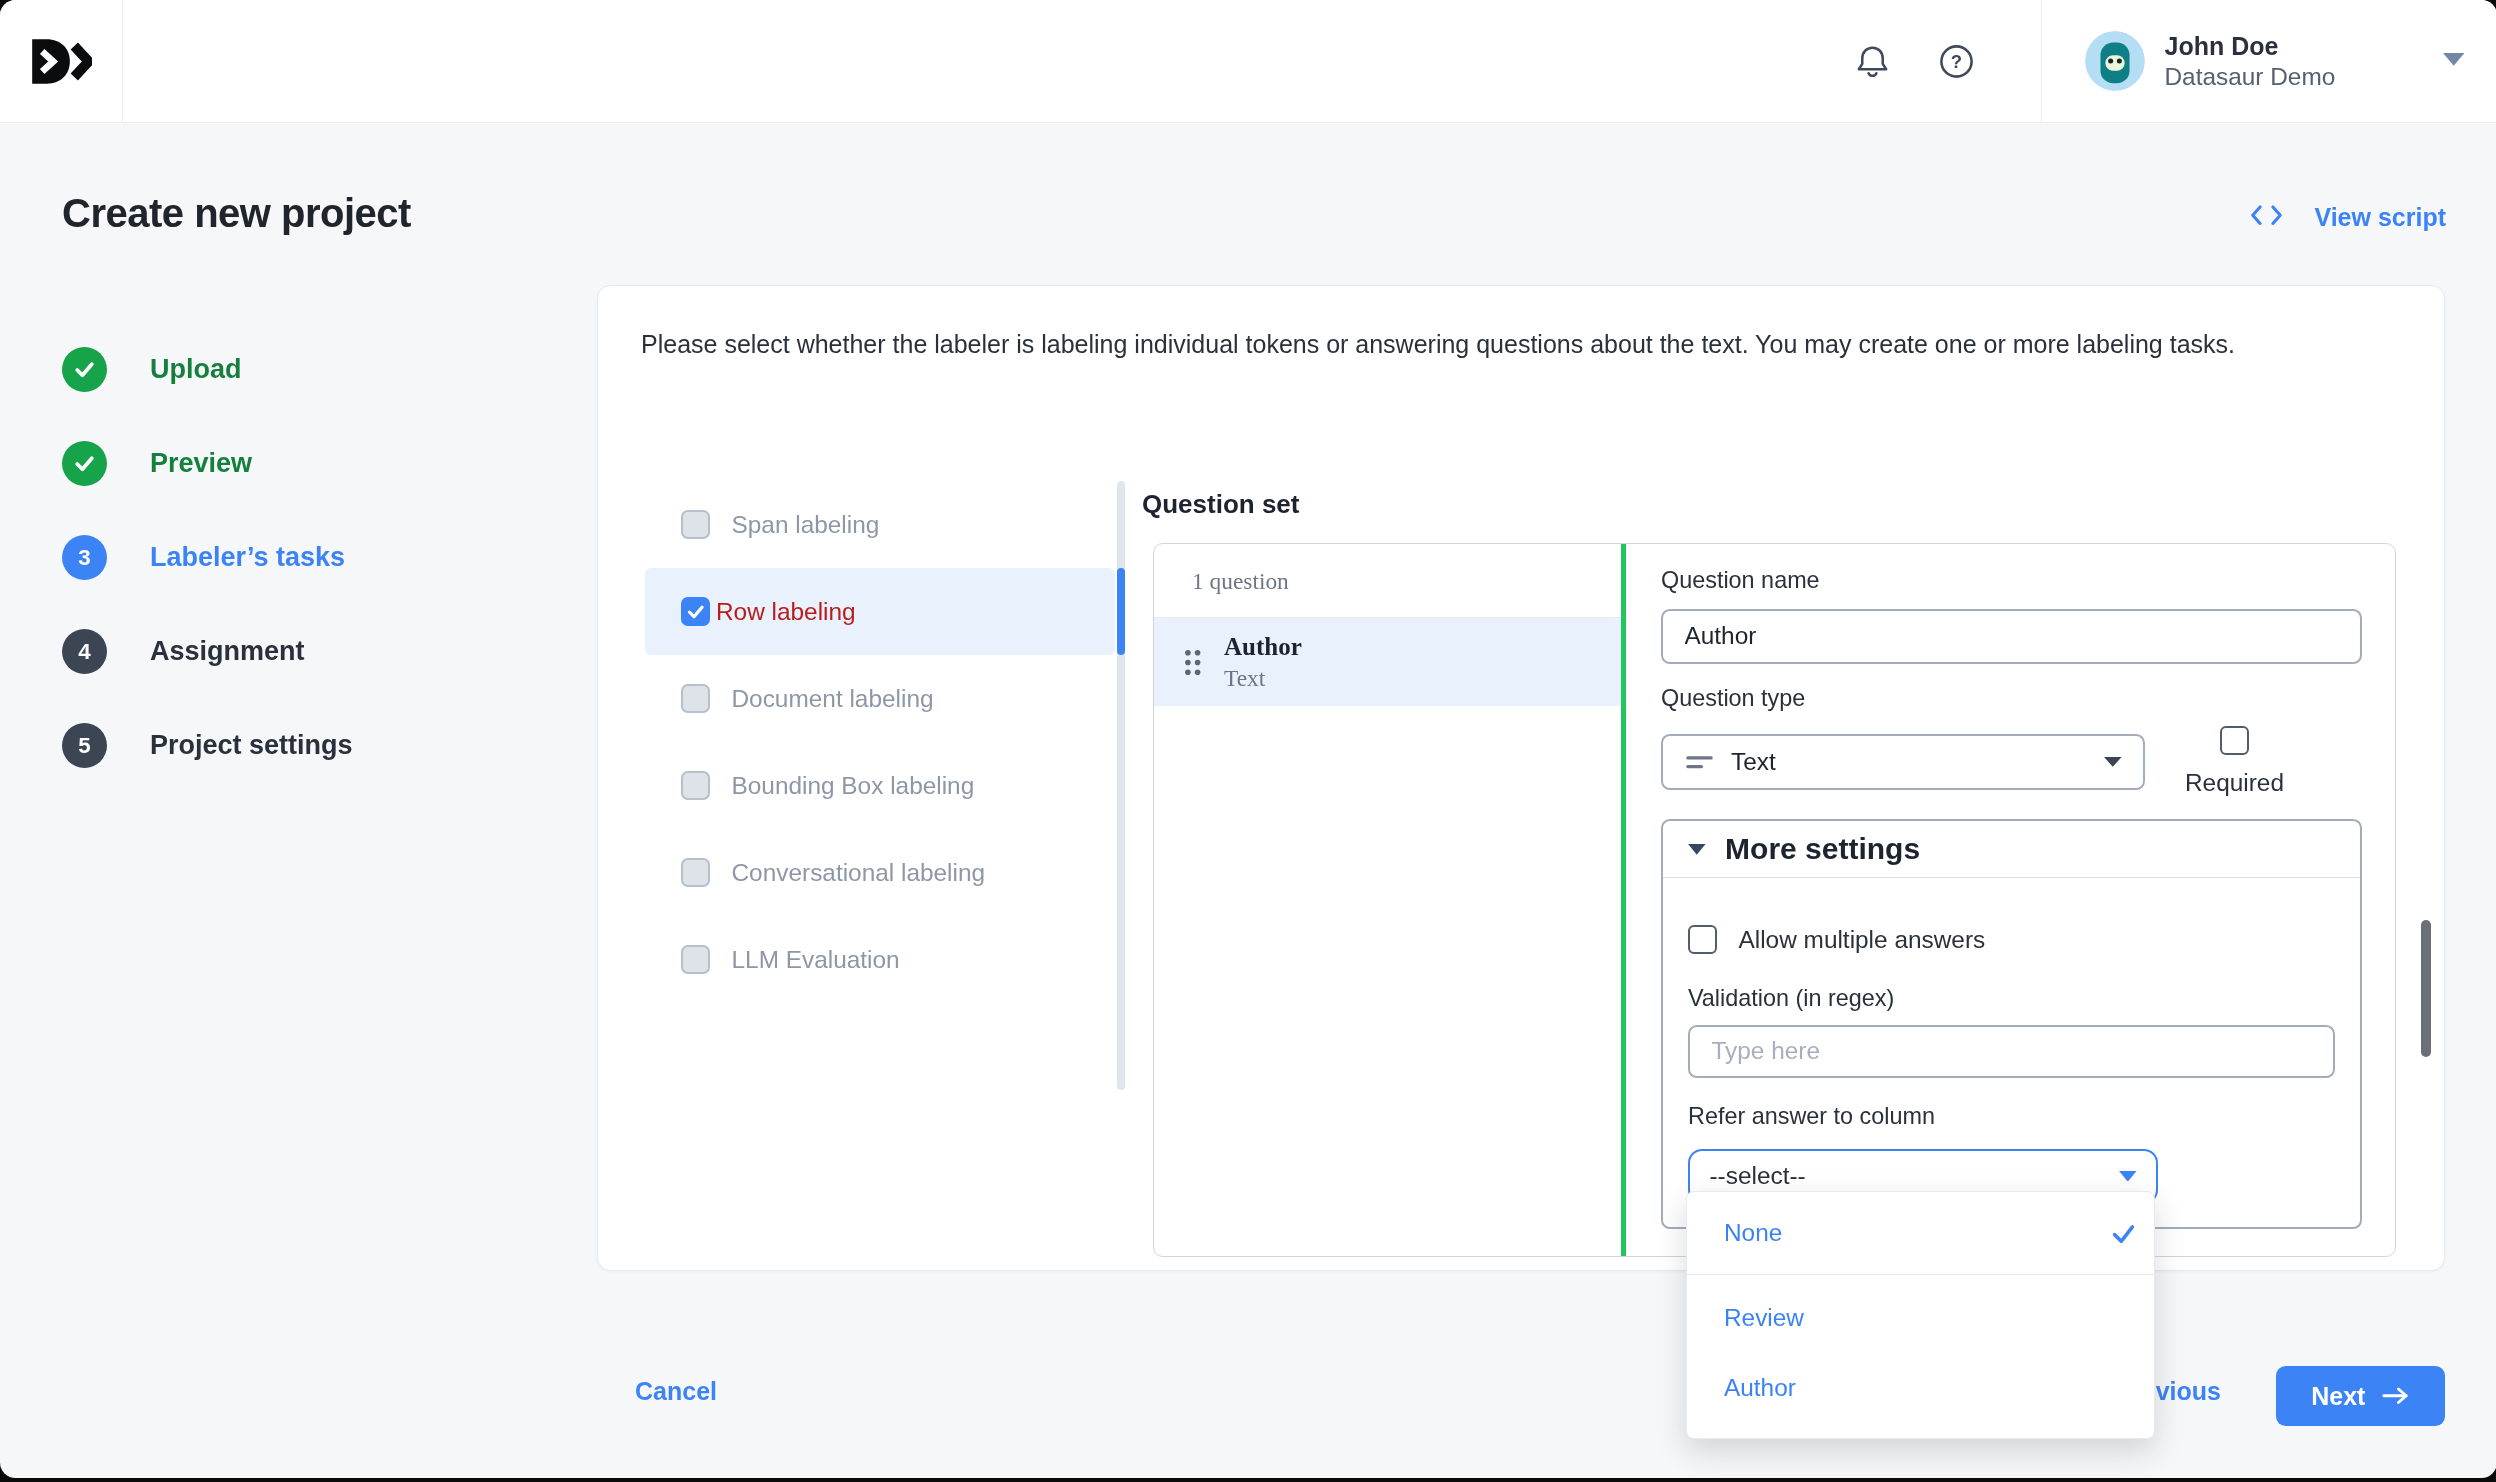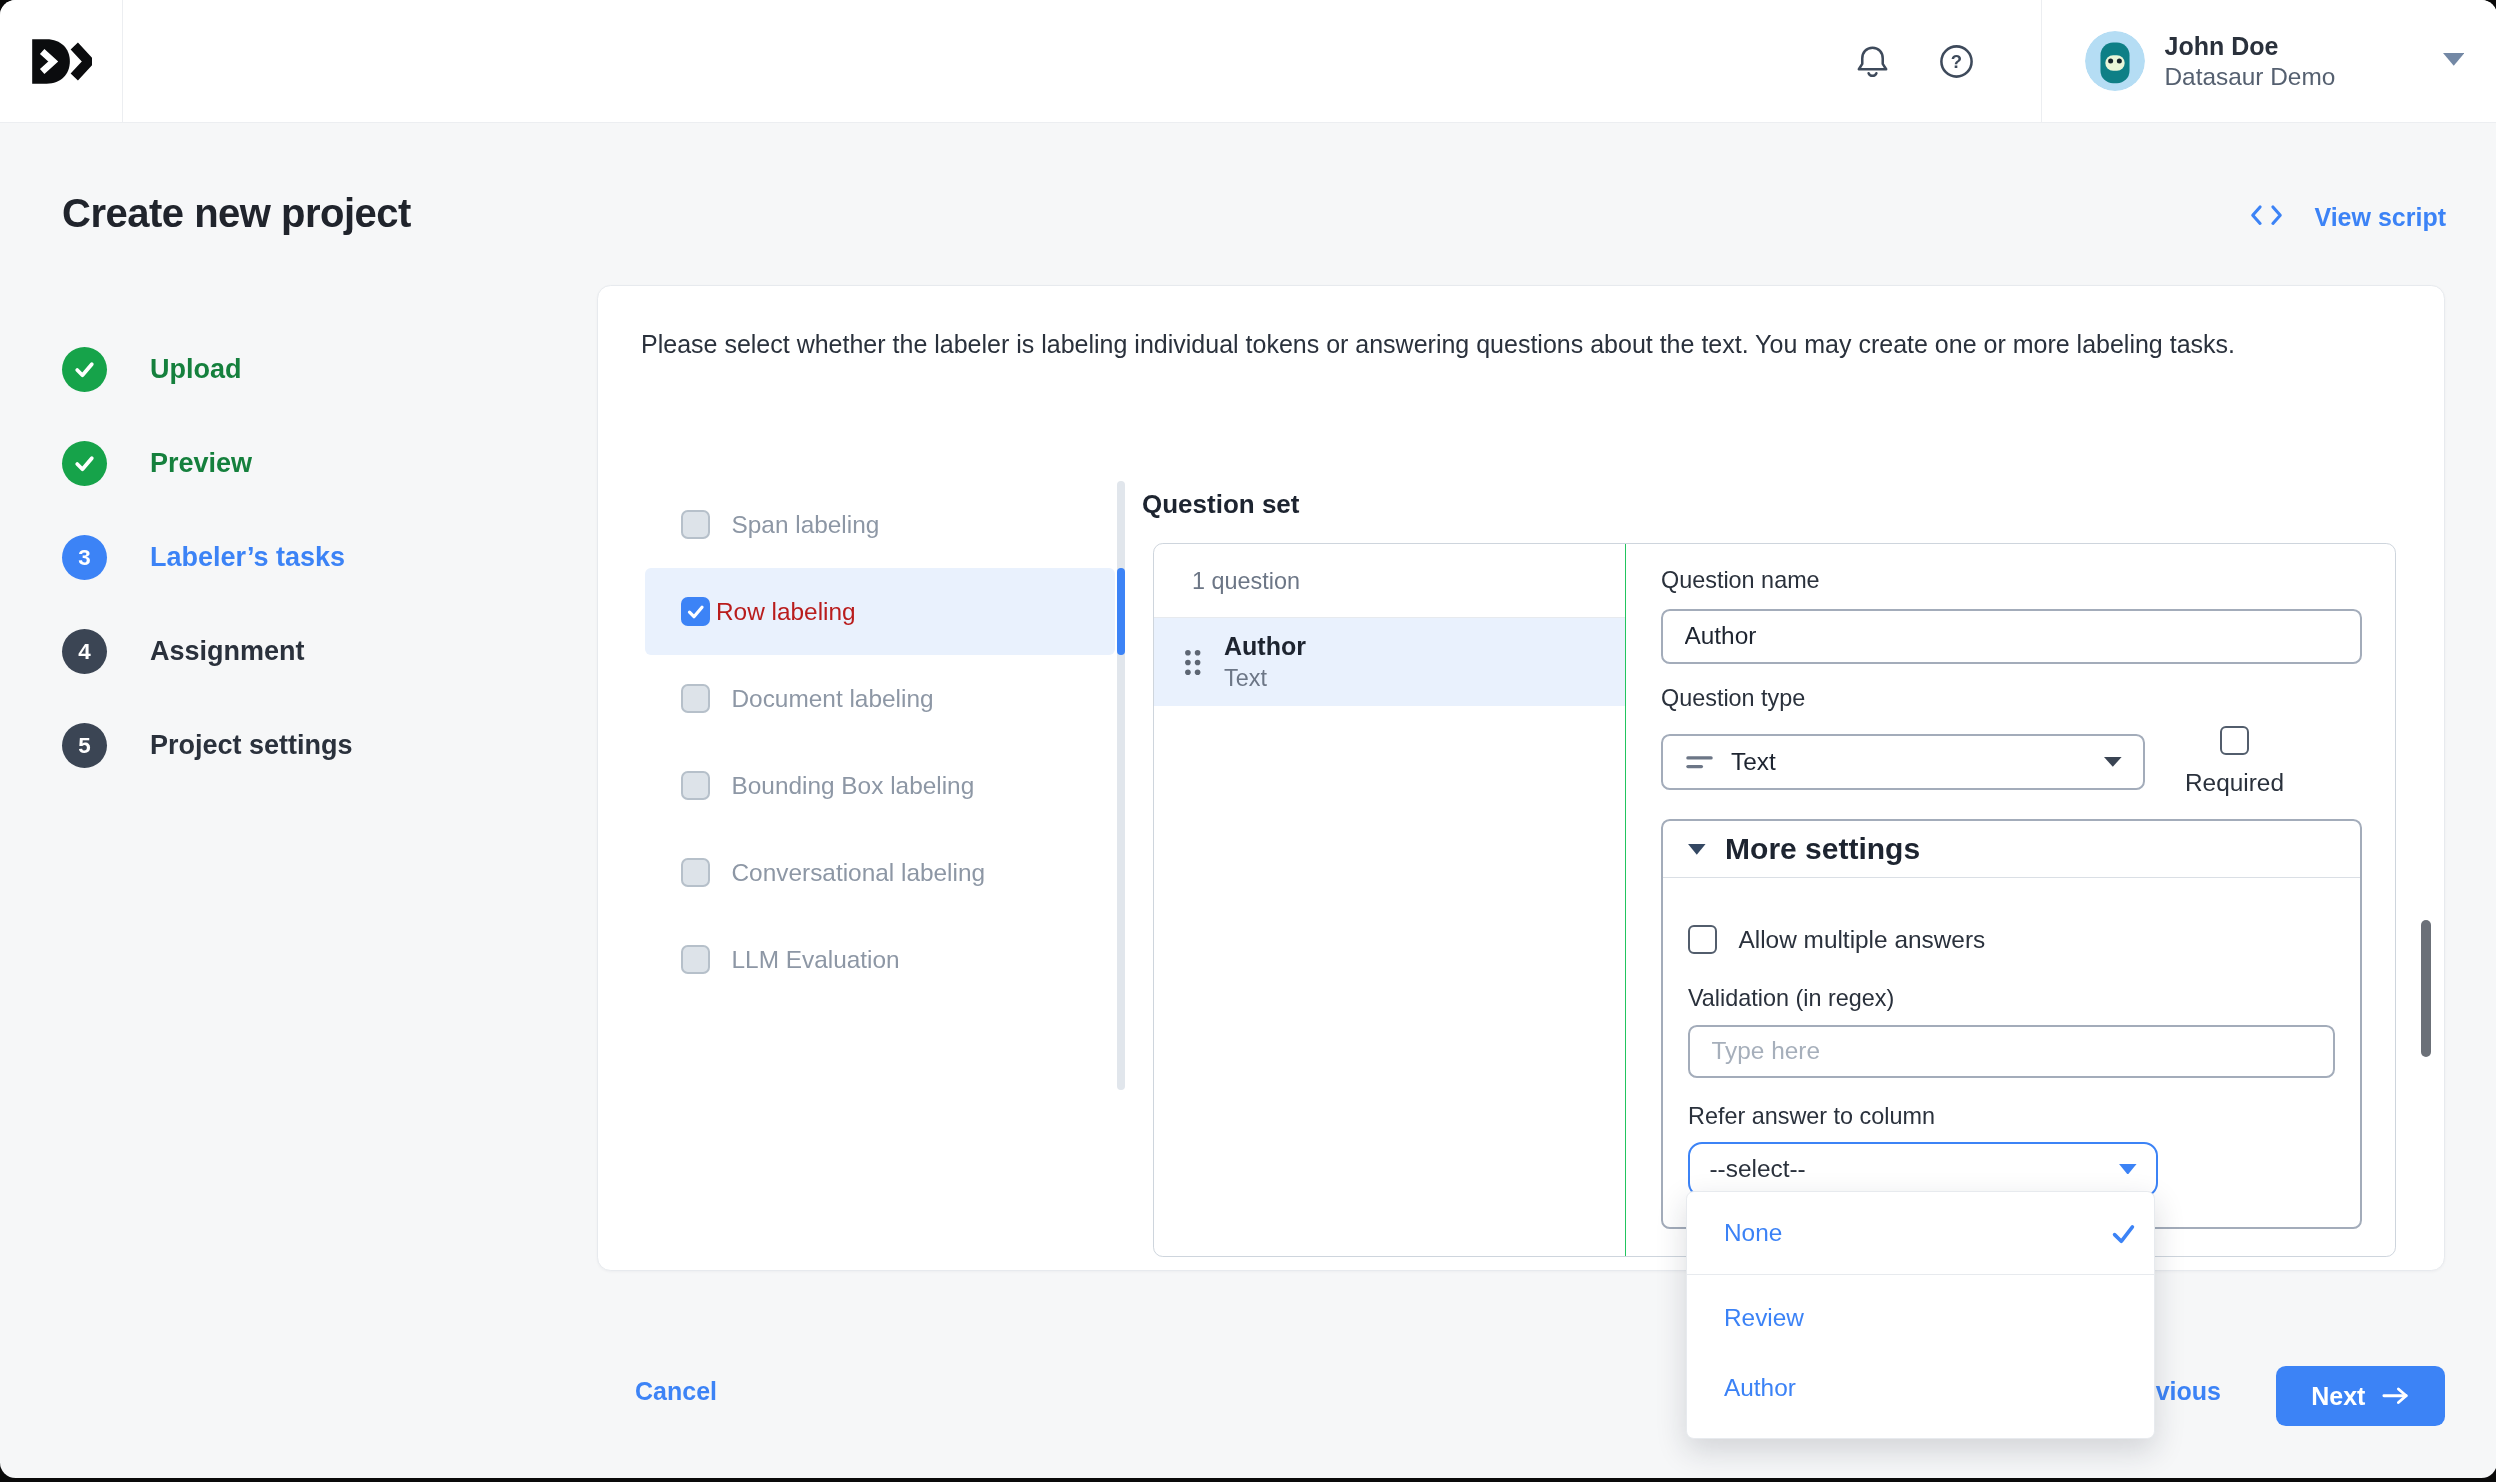--- a/index.html
+++ b/index.html
@@ -48,21 +48,21 @@
   .task-checkbox.checked{background:#3c83f6;border-color:#3c83f6;display:flex;align-items:center;justify-content:center;}
   .task-label{margin-left:21.5px;font-size:24.4px;color:#8d97a5;}
   .task-row.selected .task-label{color:#b91c1c;font-weight:400;margin-left:6px;}
 
   .track{position:absolute;left:519px;top:195px;width:7.8px;height:609px;background:#e1e6ec;border-radius:3.9px;}
   .track-active{position:absolute;left:0;top:87px;width:7.8px;height:87px;background:#3c83f6;border-radius:3.9px;}
 
   
   .qs-title{position:absolute;left:544px;top:203px;font-size:26px;font-weight:700;color:#1d2430;}
   .qs-box{position:absolute;left:555px;top:257px;width:1243px;height:714px;border:1px solid #ced5dd;border-radius:9.8px;display:flex;overflow:hidden;background:#fff;}
-  .qs-left{width:472px;border-right:1px solid #22c55e;flex:none;}
+  .qs-left{width:472px;border-right:5px solid #22c55e;flex:none;font-family:Liberation Serif, serif;}
   .qs-count{height:74px;line-height:74px;padding-left:38px;font-size:23.4px;color:#6c7686;border-bottom:1px solid #e7eaee;}
   .qs-item{height:88px;background:#e9f1fd;display:flex;align-items:center;padding-left:29px;cursor:pointer;}
   .qs-item-text{margin-left:21.5px;}
   .qs-item-name{font-size:25px;font-weight:700;color:#1d2430;line-height:29px;}
   .qs-item-type{font-size:23.4px;color:#6c7686;line-height:27px;margin-top:3.9px;}
   .qs-right{flex:1;padding:23.4px 33px 0 35px;}
 
   .fl{font-size:23.4px;color:#2a313c;line-height:27px;}
   .text-input{height:55px;border:2px solid #a3acba;border-radius:8.8px;font-size:24.4px;color:#1d2430;padding:0 21.5px;width:100%;background:#fff;font-family:inherit;outline:none;}
   .text-input::placeholder{color:#a6afbb;}
@@ -79,21 +79,21 @@
 
   .ms-box{margin-top:22.4px;width:100%;height:410px;border:2px solid #a3acba;border-radius:8.8px;background:#fff;}
   .ms-header{height:57px;display:flex;align-items:center;padding-left:25px;border-bottom:1px solid #dadfe5;cursor:pointer;}
   .ms-title{margin-left:19.5px;font-size:30px;font-weight:700;color:#1d2430;}
   .ms-body{padding:0 25px;}
   .allow-row{margin-top:45px;display:flex;align-items:center;height:33px;}
   .allow-label{margin-left:21.5px;font-size:24.4px;color:#2a313c;}
   .val-label{margin-top:29px;}
   .val-input{margin-top:12.7px;height:53px;}
   .refer-label{margin-top:25px;}
-  .refer-select{margin-top:12px;width:470px;height:55px;border:2px solid #3c83f6;border-radius:14px;display:flex;align-items:center;padding:0 19.5px;background:#fff;cursor:pointer;}
+  .refer-select{margin-top:19px;width:470px;height:55px;border:2px solid #3c83f6;border-radius:14px;display:flex;align-items:center;padding:0 19.5px;background:#fff;cursor:pointer;}
   .refer-value{font-size:24.4px;color:#2a313c;}
 
   
   .menu{position:absolute;left:1686px;top:1191px;width:469px;background:#fff;border:1px solid #e7eaee;border-radius:7.8px;box-shadow:0 11.7px 31px rgba(23,32,48,.16);z-index:50;padding-bottom:15.6px;}
   .menu-opt{height:70px;display:flex;align-items:center;padding:0 16px;font-size:24.4px;color:#3b82f6;cursor:pointer;margin-left:21px;}
   .menu-opt.first{height:82px;}
   .menu-divider{height:1px;background:#e7eaee;margin-bottom:7.8px;}
   .menu-check{margin-left:auto;display:flex;}
 
   

